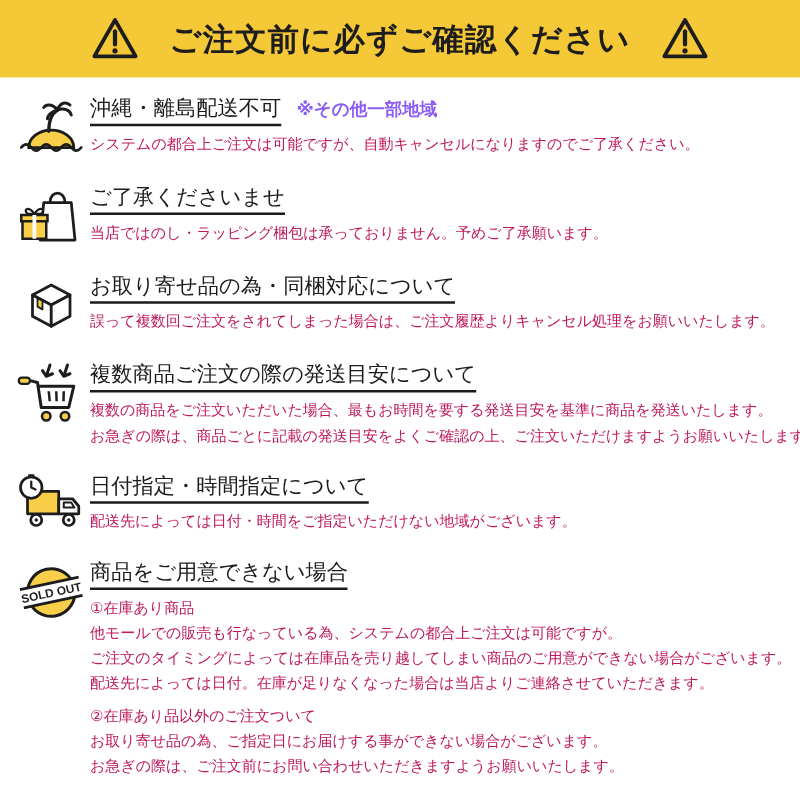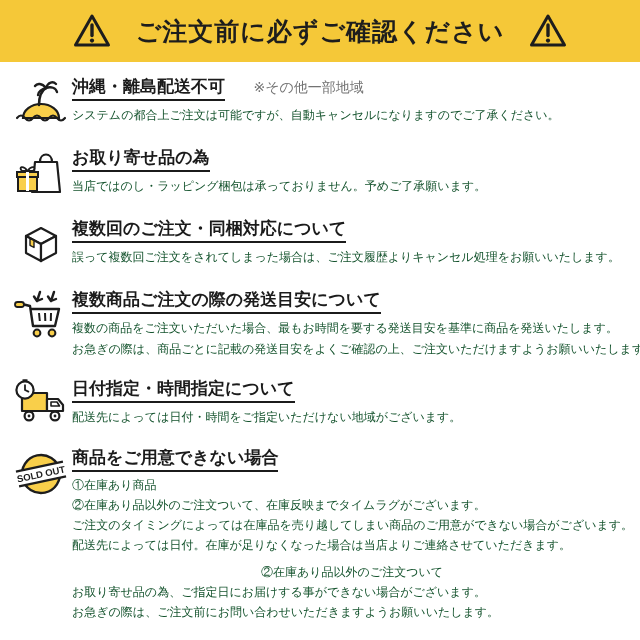--- a/index.html
+++ b/index.html
@@ -14,26 +14,26 @@
   .warn-svg { display:block; }
 
   
   .sections { padding:13px 8px 0 10px; }
   .section { display:flex; margin-bottom:17px; }
   .icon-col { width:62px; flex:0 0 62px; display:flex; justify-content:center;
     align-items:flex-start; padding-top:2px; }
   .icon-col svg { display:block; }
   .content-col { flex:1; min-width:0; }
   .heading-row { margin-bottom:4px; white-space:nowrap; }
-  .heading { font-size:17px; font-weight:bold; color:#1b1b1b;
+  .heading { font-size:17px; font-weight:normal; color:#1b1b1b;
     border-bottom:2px solid #1b1b1b; padding-bottom:1px; display:inline-block; }
-  .heading-suffix { font-size:14px; font-weight:normal; color:#737373; margin-left:24px; }
-  .body-line { font-size:12px; line-height:21px; color:#14532d; white-space:nowrap; }
-  .section-last .body-line { line-height:20px;font-family:Liberation Mono, monospace; }
-  .block-gap { margin-top:7px;text-align:center; }
+  .heading-suffix { font-size:14px; font-weight:bold; color:#8b5cf6; margin-left:8px; }
+  .body-line { font-size:12px; line-height:21px; color:#be185d; white-space:nowrap; }
+  .section-last .body-line { line-height:20px; }
+  .block-gap { margin-top:7px; }
 </style>
 </head>
 <body>
 
 <div class="page">
 
   <div class="banner">
     <span>
       <svg class="warn-svg" width="40" height="38" viewBox="0 0 40 38">
         <path d="M20 4 L36.5 33 L3.5 33 Z" fill="none" stroke="#1d1d1d" stroke-width="3" stroke-linejoin="round"></path>
@@ -81,38 +81,38 @@
           <path d="M25 14 C25 4 37 4 37 14" fill="none" stroke="#1d1d1d" stroke-width="2.2"></path>
           <rect x="3" y="27" width="19" height="16" fill="#F9CF4A" stroke="#1d1d1d" stroke-width="2"></rect>
           <rect x="2" y="24" width="21" height="5" fill="#F9CF4A" stroke="#1d1d1d" stroke-width="2"></rect>
           <line x1="12.5" y1="24" x2="12.5" y2="43" stroke="#fff" stroke-width="3"></line>
           <path d="M12.5 23 C8 17 3 19 7 23 Z" fill="#fff" stroke="#1d1d1d" stroke-width="1.8" stroke-linejoin="round"></path>
           <path d="M12.5 23 C17 17 22 19 18 23 Z" fill="#fff" stroke="#1d1d1d" stroke-width="1.8" stroke-linejoin="round"></path>
         </svg>
       </div>
       <div class="content-col">
         <div class="heading-row">
-          <span class="heading">お取り寄せ品の為</span>
+          <span class="heading">ご了承くださいませ</span>
         </div>
         <div class="body-line">当店ではのし・ラッピング梱包は承っておりません。予めご了承願います。</div>
       </div>
     </div>
 
     <div class="section">
       <div class="icon-col">
         <svg width="52" height="52" viewBox="0 0 52 52">
           <path d="M11 17 L26 9 L41 17 L26 25 Z" fill="#fff" stroke="#1d1d1d" stroke-width="2.2" stroke-linejoin="round"></path>
           <path d="M11 17 L11 34 L26 42 L26 25 Z" fill="#fff" stroke="#1d1d1d" stroke-width="2.2" stroke-linejoin="round"></path>
           <path d="M41 17 L41 34 L26 42 L26 25 Z" fill="#fff" stroke="#1d1d1d" stroke-width="2.2" stroke-linejoin="round"></path>
           <path d="M15 19.5 L19 21.7 L19 28.5 L15 26.3 Z" fill="#F9CF4A" stroke="#1d1d1d" stroke-width="1.4" stroke-linejoin="round"></path>
         </svg>
       </div>
       <div class="content-col">
         <div class="heading-row">
-          <span class="heading">複数回のご注文・同梱対応について</span>
+          <span class="heading">お取り寄せ品の為・同梱対応について</span>
         </div>
         <div class="body-line">誤って複数回ご注文をされてしまった場合は、ご注文履歴よりキャンセル処理をお願いいたします。</div>
       </div>
     </div>
 
     <div class="section">
       <div class="icon-col">
         <svg width="56" height="52" viewBox="0 0 56 52">
           <rect x="2" y="12" width="9" height="5" rx="2.5" fill="#F9CF4A" stroke="#1d1d1d" stroke-width="1.8"></rect>
           <path d="M11 14.5 L17 16 L20 36 L42 36 L46 19 L17 19" fill="#fff" stroke="#1d1d1d" stroke-width="2.4" stroke-linejoin="round"></path>
@@ -168,21 +168,21 @@
             <line x1="4" y1="33.5" x2="52" y2="33.5" stroke="#1d1d1d" stroke-width="2.2"></line>
             <text x="28" y="29.5" text-anchor="middle" font-size="9.5" font-weight="bold" font-family="Liberation Sans, DejaVu Sans, sans-serif" fill="#1d1d1d">SOLD OUT</text>
           </g>
         </svg>
       </div>
       <div class="content-col">
         <div class="heading-row">
           <span class="heading">商品をご用意できない場合</span>
         </div>
         <div class="body-line">①在庫あり商品</div>
-        <div class="body-line">②在庫あり品以外のご注文ついて、在庫反映までタイムラグがございます。</div>
+        <div class="body-line">他モールでの販売も行なっている為、システムの都合上ご注文は可能ですが。</div>
         <div class="body-line">ご注文のタイミングによっては在庫品を売り越してしまい商品のご用意ができない場合がございます。</div>
         <div class="body-line">配送先によっては日付。在庫が足りなくなった場合は当店よりご連絡させていただきます。</div>
         <div class="body-line block-gap">②在庫あり品以外のご注文ついて</div>
         <div class="body-line">お取り寄せ品の為、ご指定日にお届けする事ができない場合がございます。</div>
         <div class="body-line">お急ぎの際は、ご注文前にお問い合わせいただきますようお願いいたします。</div>
 
       </div>
     </div>
 
   </div>

